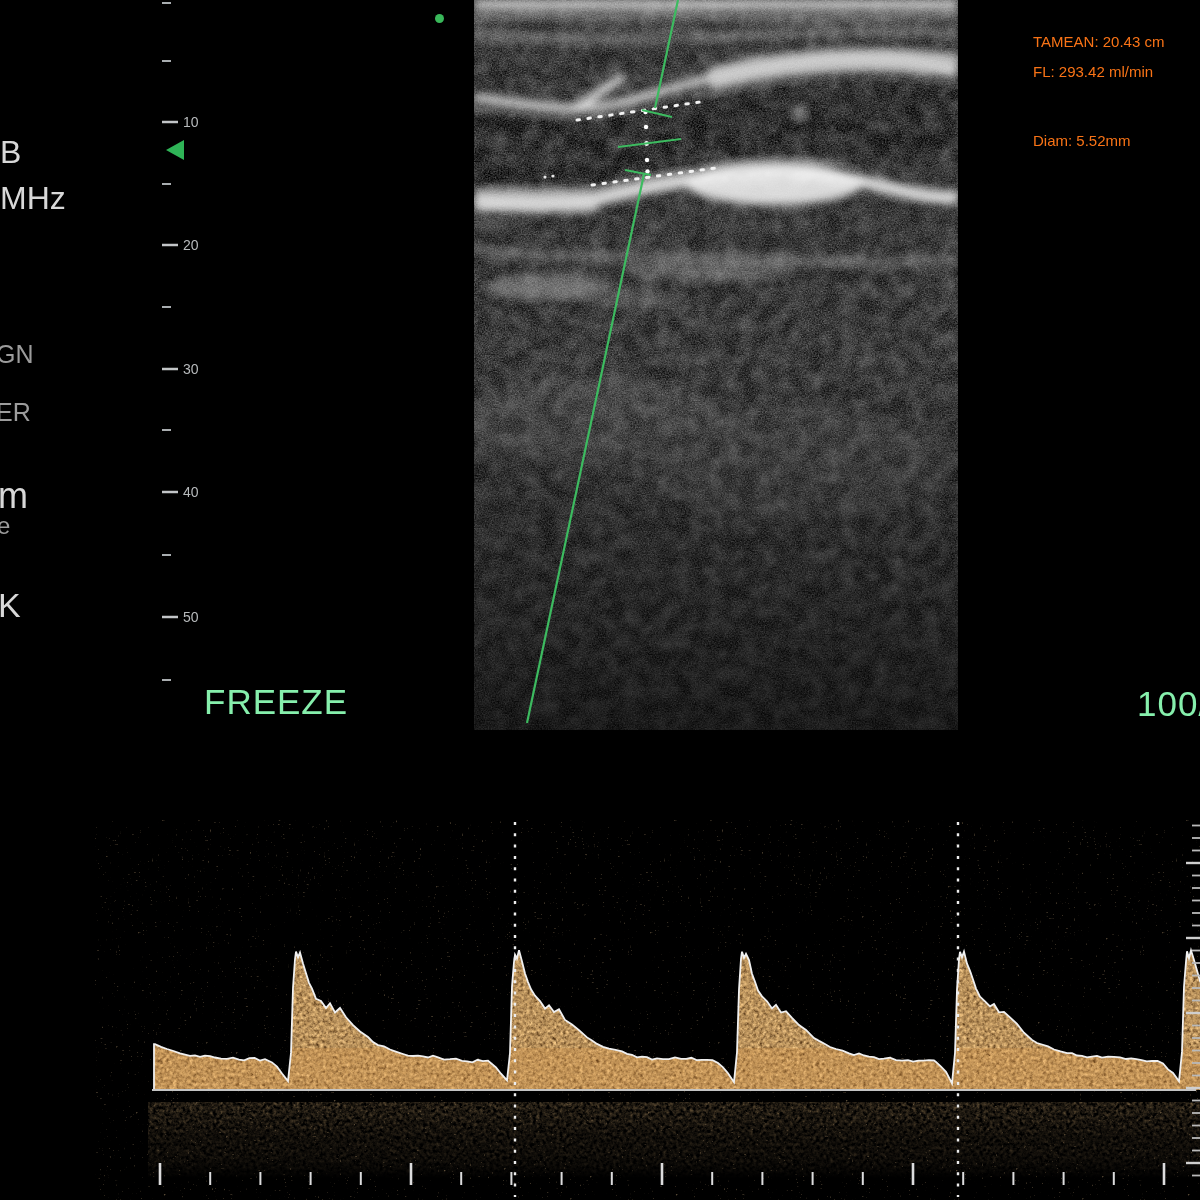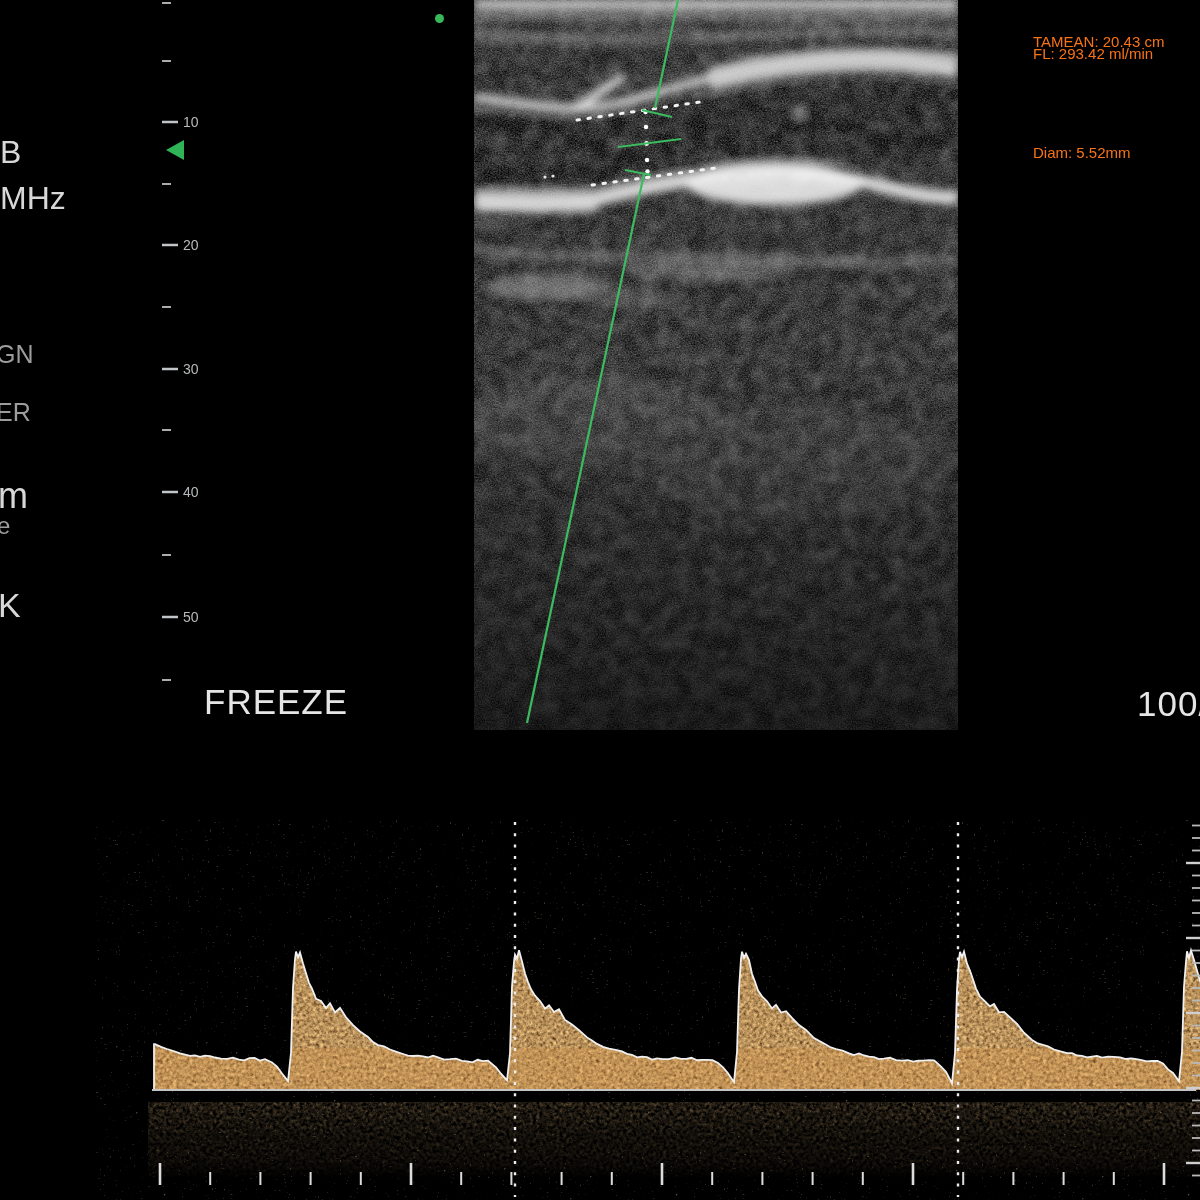--- a/index.html
+++ b/index.html
@@ -3,21 +3,21 @@
 <meta charset="utf-8">
 <style>
   html,body{margin:0;padding:0;background:#000;}
   #screen{position:relative;width:1200px;height:1200px;background:#000;overflow:hidden;
           font-family:"Liberation Sans",sans-serif;}
   .abs{position:absolute;}
   .cutlabel{position:absolute;line-height:1;white-space:nowrap;}
   .lbl-big{font-size:32px;color:#d8d8d8;}
   .lbl-sm{font-size:25px;color:#9c9c9c;}
   .readout{position:absolute;left:1033px;font-size:15px;color:#f97316;white-space:nowrap;}
-  .bigstatus{position:absolute;font-size:35px;color:#e5e5e5;letter-spacing:1px;line-height:1;white-space:nowrap;}
+  .bigstatus{position:absolute;font-size:35px;color:#86efac;letter-spacing:1px;line-height:1;white-space:nowrap;}
 </style>
 </head>
 <body>
 
 <div id="screen">
 
   <span class="cutlabel lbl-big" style="left:0;top:136px">B</span>
   <span class="cutlabel lbl-big" style="left:0;top:182px">MHz</span>
   <span class="cutlabel lbl-sm" style="left:-4px;top:342px">GN</span>
   <span class="cutlabel lbl-sm" style="left:-4px;top:400px">ER</span>
@@ -120,22 +120,22 @@
       <line x1="144" y1="147" x2="207" y2="139"></line>
       <line x1="151" y1="170" x2="177" y2="175"></line>
       <line x1="170" y1="174" x2="53" y2="723"></line>
     </g>
   </svg>
 
   <span class="bigstatus" style="left:204px;top:684px">FREEZE</span>
   <span class="bigstatus" style="left:1137px;top:686px">100/</span>
 
   <div class="readout" style="top:33px">TAMEAN: 20.43 cm</div>
-  <div class="readout" style="top:45px">FL: 293.42 ml/min</div>
-  <div class="readout" style="top:144px">Diam: 5.52mm</div>
+  <div class="readout" style="top:63px">FL: 293.42 ml/min</div>
+  <div class="readout" style="top:132px">Diam: 5.52mm</div>
 
   <svg id="spectral-svg" class="abs" style="left:0;top:820px" width="1200" height="380">
     <defs>
       <filter id="fOrange" x="-5%" y="-5%" width="110%" height="110%">
         <feTurbulence type="fractalNoise" baseFrequency="0.3" numOctaves="3" seed="7"></feTurbulence>
         <feColorMatrix type="matrix" values="0 0 0 0 0.95  0 0 0 0 0.62  0 0 0 0 0.27  0.85 0.85 0.85 0 -0.75"></feColorMatrix>
       </filter>
       <filter id="fOrange2" x="-5%" y="-5%" width="110%" height="110%">
         <feTurbulence type="fractalNoise" baseFrequency="0.33" numOctaves="3" seed="19"></feTurbulence>
         <feColorMatrix type="matrix" values="0 0 0 0 0.78  0 0 0 0 0.47  0 0 0 0 0.17  0.8 0.8 0.8 0 -0.8"></feColorMatrix>

